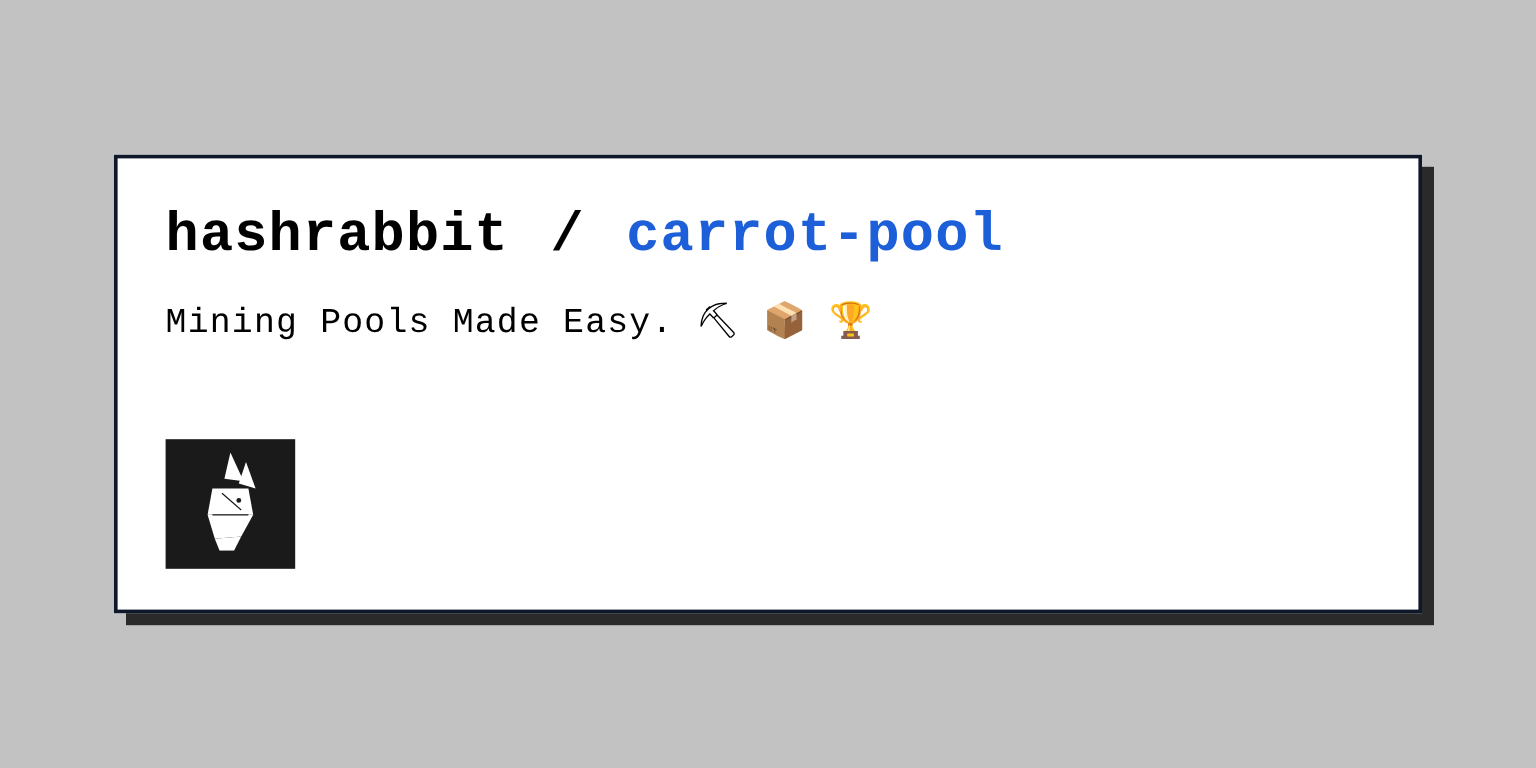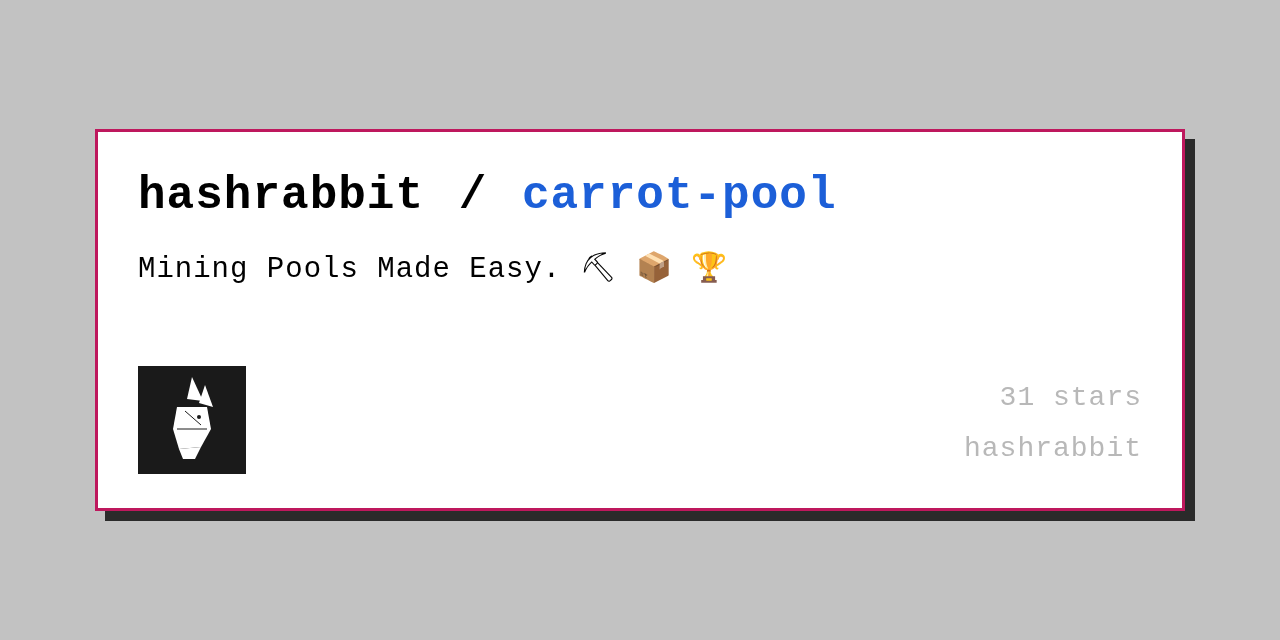--- a/index.html
+++ b/index.html
@@ -8,21 +8,21 @@
     background: #c2c2c2;
     font-family: "Courier New", monospace;
     display: flex;
     align-items: center;
     justify-content: center;
   }
   .card {
     width: 1090px;
     height: 382px;
     background: #ffffff;
-    border: 3px solid #be185d;
+    border: 3px solid #0f172a;
     box-shadow: 10px 10px 0 0 #2a2a2a;
     position: relative;
     padding: 38px 40px;
   }
   .title {
     font-size: 46px;
     font-weight: bold;
     letter-spacing: 1px;
     font-family: "Courier New", monospace;
   }
@@ -79,17 +79,13 @@
         <polygon points="20,30 50,30 54,52 16,52" fill="#fff"></polygon>
         <polygon points="16,52 54,52 44,70 22,72" fill="#fff"></polygon>
         <polygon points="22,72 44,70 38,82 26,82" fill="#fff"></polygon>
         <circle cx="42" cy="40" r="2" fill="#1a1a1a"></circle>
         <line x1="28" y1="34" x2="44" y2="48" stroke="#1a1a1a" stroke-width="1"></line>
         <line x1="20" y1="52" x2="50" y2="52" stroke="#1a1a1a" stroke-width="1"></line>
       </svg>
     </span>
   </div>
 
-  <div class="footer-meta">
-    <div>31 stars</div>
-    <div>hashrabbit</div>
-  </div>
 </div>
 
 </body></html>

